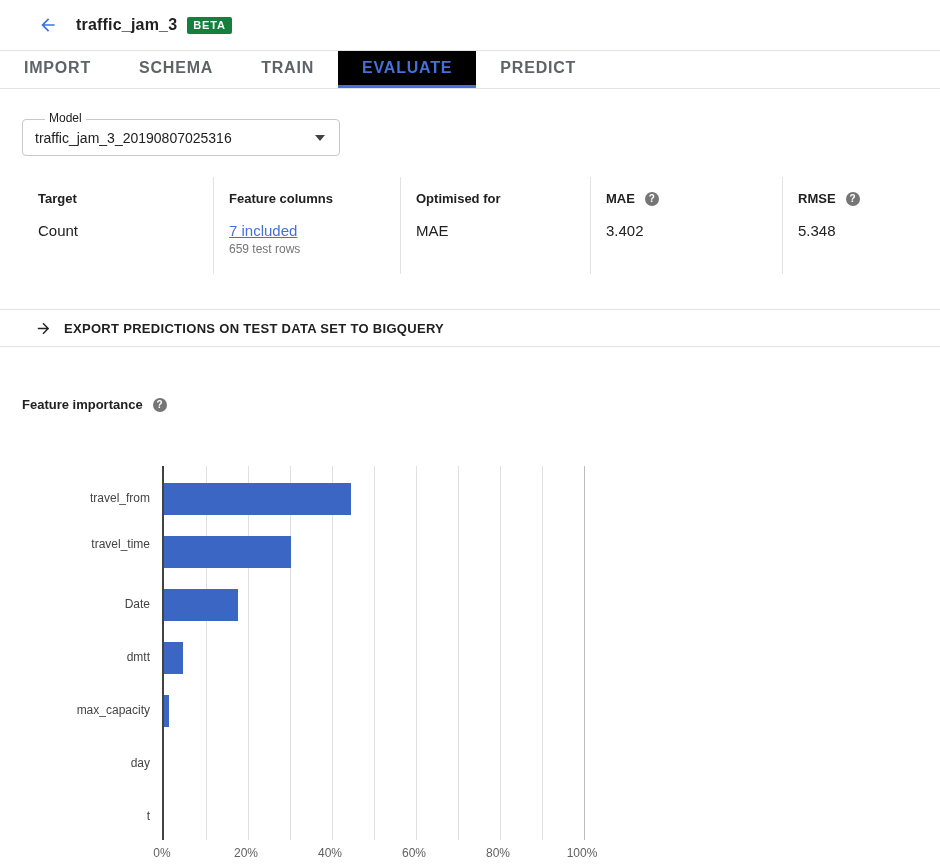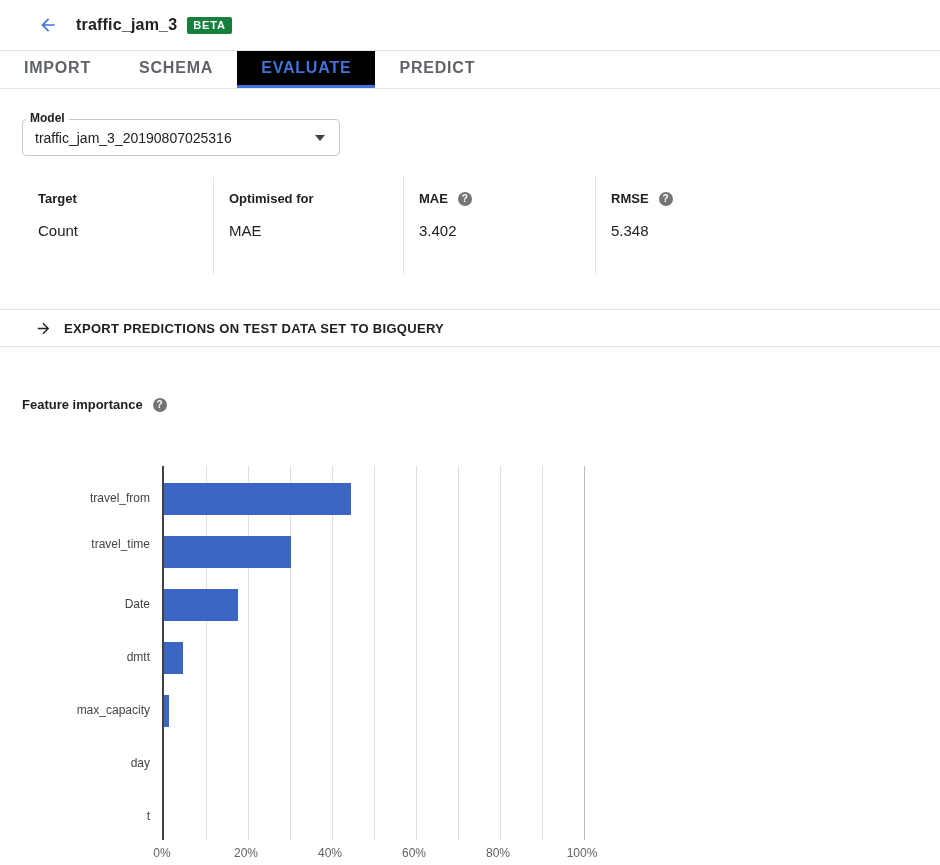--- a/index.html
+++ b/index.html
@@ -28,22 +28,22 @@
   }
   .tab.active { color: #4272d9; background: #000000; border-bottom-color: #4272d9; }
   
   .model-wrap { margin: 30px 0 0 22px; position: relative; width: 318px; }
   .model-select {
     height: 37px; border: 1px solid #c8c8c8; border-radius: 4px; display: flex;
     align-items: center; justify-content: space-between; padding: 0 14px 0 12px;
     font-size: 14px; cursor: pointer; background: #fff;
   }
   .model-label {
-    position: absolute; top: -8px; left: 4px; background: #fff; padding: 0 4px;
-    font-size: 12px; font-weight: bold; color: #212121;
+    position: absolute; top: -8px; left: 23px; background: #fff; padding: 0 4px;
+    font-size: 12px; font-weight: normal; color: #212121;
   }
   .dd-arrow { width: 0; height: 0; border-left: 5px solid transparent; border-right: 5px solid transparent; border-top: 6px solid #424242; }
   
   .metrics { display: flex; margin-top: 21px; padding-left: 22px; min-height: 97px; }
   .metric-col { padding: 14px 10px 0 16px; }
   .metric-col + .metric-col { border-left: 1px solid #e3e3e3; padding-left: 15px; }
   .metric-col.c1 { width: 191px; padding-left: 16px; }
   .metric-col.c2 { width: 187px; }
   .metric-col.c3 { width: 190px; }
   .metric-col.c4 { width: 192px; }
@@ -89,36 +89,42 @@
         <path d="M20 11H7.83l5.59-5.59L12 4l-8 8 8 8 1.41-1.41L7.83 13H20v-2z" fill="#4273db"></path>
       </svg>
   </div>
   <span class="app-title">traffic_jam_3</span>
   <span class="beta-badge">BETA</span>
 </div>
 
 <div class="tabbar">
   <div class="tab">IMPORT</div>
   <div class="tab">SCHEMA</div>
+  <div class="tab">TRAIN</div>
   <div class="tab active">EVALUATE</div>
   <div class="tab">PREDICT</div>
 </div>
 
 <div class="model-wrap">
   <span class="model-label">Model</span>
   <div class="model-select">
     <span>traffic_jam_3_20190807025316</span>
     <span class="dd-arrow"></span>
   </div>
 </div>
 
 <div class="metrics">
   <div class="metric-col c1">
     <div class="metric-label">Target</div>
     <div class="metric-value">Count</div>
+  </div>
+  <div class="metric-col c2">
+    <div class="metric-label">Feature columns</div>
+    <div class="metric-value"><span class="link">7 included</span></div>
+    <div class="metric-sub">659 test rows</div>
   </div>
   <div class="metric-col c3">
     <div class="metric-label">Optimised for</div>
     <div class="metric-value">MAE</div>
   </div>
   <div class="metric-col c4">
     <div class="metric-label">
       <span>MAE</span>
       <span class="help-icon">?</span>
     </div>

